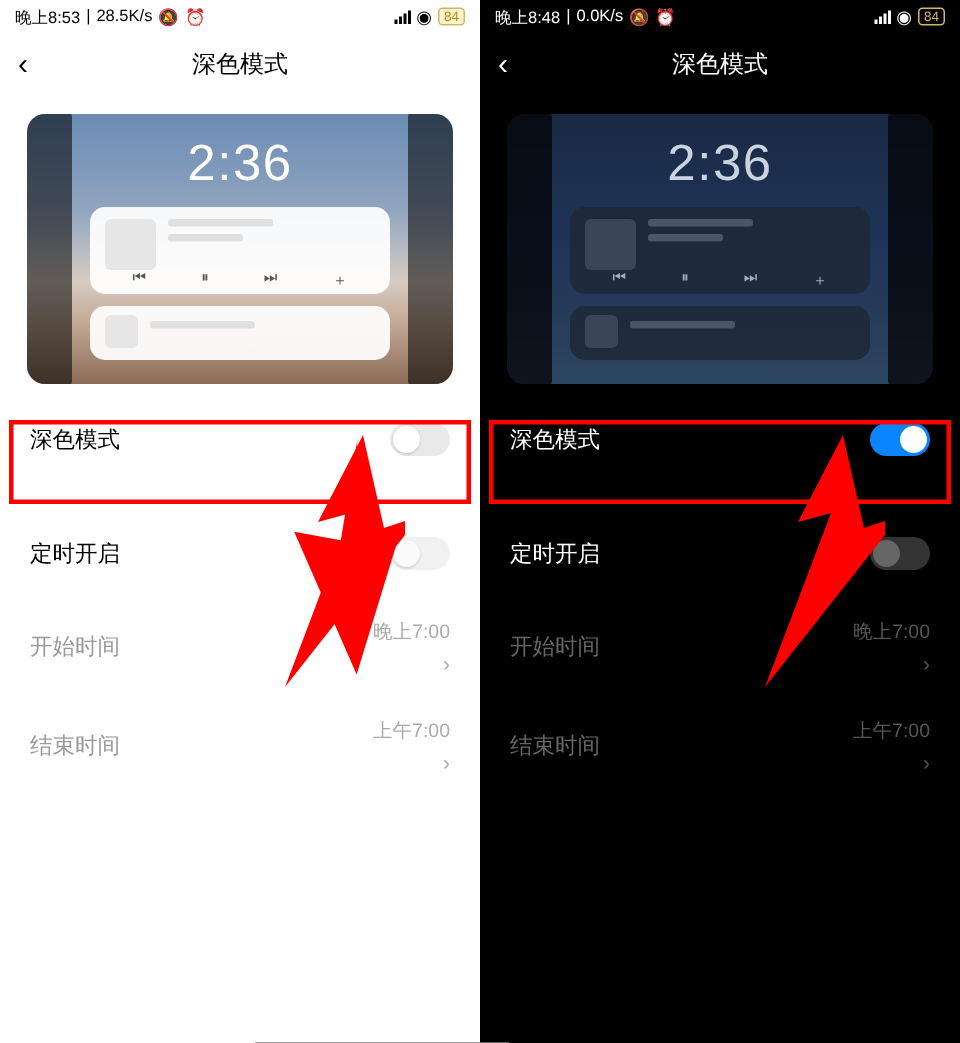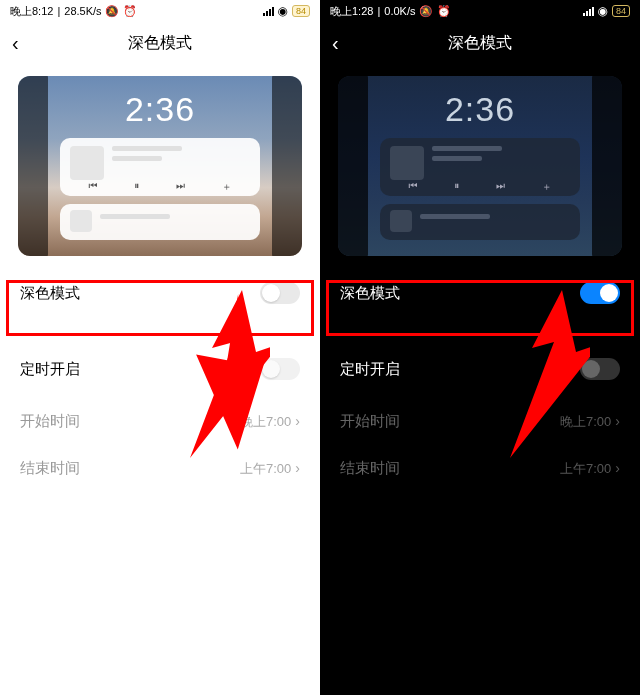--- a/index.html
+++ b/index.html
@@ -55,21 +55,21 @@
   .dark .pv-frame { background: rgba(0,0,0,0.7); }
   .pv-frame.l { left: 0; border-radius: 0 4px 4px 0; }
   .pv-frame.r { right: 0; border-radius: 4px 0 0 4px; }
 
   
   .row { display: flex; align-items: center; justify-content: space-between; padding: 18px 20px; font-size: 15px; }
   .row.sub { padding: 14px 20px; }
   .row .lbl {}
   .light .row.sub .lbl { color: #999; }
   .dark  .row.sub .lbl { color: #666; }
-  .row .val { display: flex; align-items: flex-start; gap: 4px; font-size: 13px; }
+  .row .val { display: flex; align-items: flex-end; gap: 4px; font-size: 13px; flex-direction: column; }
   .light .row .val { color: #aaa; }
   .dark  .row .val { color: #555; }
   .chev { font-size: 14px; }
 
   
   .toggle { width: 40px; height: 22px; border-radius: 11px; position: relative; }
   .toggle .knob { position: absolute; width: 18px; height: 18px; border-radius: 50%; top: 2px; }
   .toggle.off { }
   .light .toggle.off { background: #e9e9e9; }
   .light .toggle.off .knob { background: #fff; left: 2px; box-shadow: 0 1px 2px rgba(0,0,0,0.15); }
@@ -88,21 +88,21 @@
 
   
   .gap { height: 18px; }
 </style>
 </head>
 <body>
 
 <div class="pane light">
   <div class="status">
     <div class="left">
-      <span>晚上8:12</span>
+      <span>晚上8:53</span>
       <span>|</span>
       <span>28.5K/s</span>
       <span class="bell">🔕</span>
       <span class="bell">⏰</span>
     </div>
     <div class="right">
       <span class="sig-bars">
           <i></i>
           <i></i>
           <i></i>
@@ -173,21 +173,21 @@
   <div class="hl" style="left:6px; top:280px; width:308px; height:56px;"></div>
   <svg class="arrow" style="left:130px; top:290px; width:140px; height:180px;">
     <polygon points="120,6 100,70 70,60 98,160 140,70 110,80" fill="#ff0000" transform="rotate(-8 100 90)"></polygon>
     <polygon points="112,0 82,58 104,52 60,168 150,54 126,62" fill="#ff0000"></polygon>
   </svg>
 </div>
 
 <div class="pane dark">
   <div class="status">
     <div class="left">
-      <span>晚上1:28</span>
+      <span>晚上8:48</span>
       <span>|</span>
       <span>0.0K/s</span>
       <span class="bell">🔕</span>
       <span class="bell">⏰</span>
     </div>
     <div class="right">
       <span class="sig-bars">
           <i></i>
           <i></i>
           <i></i>

